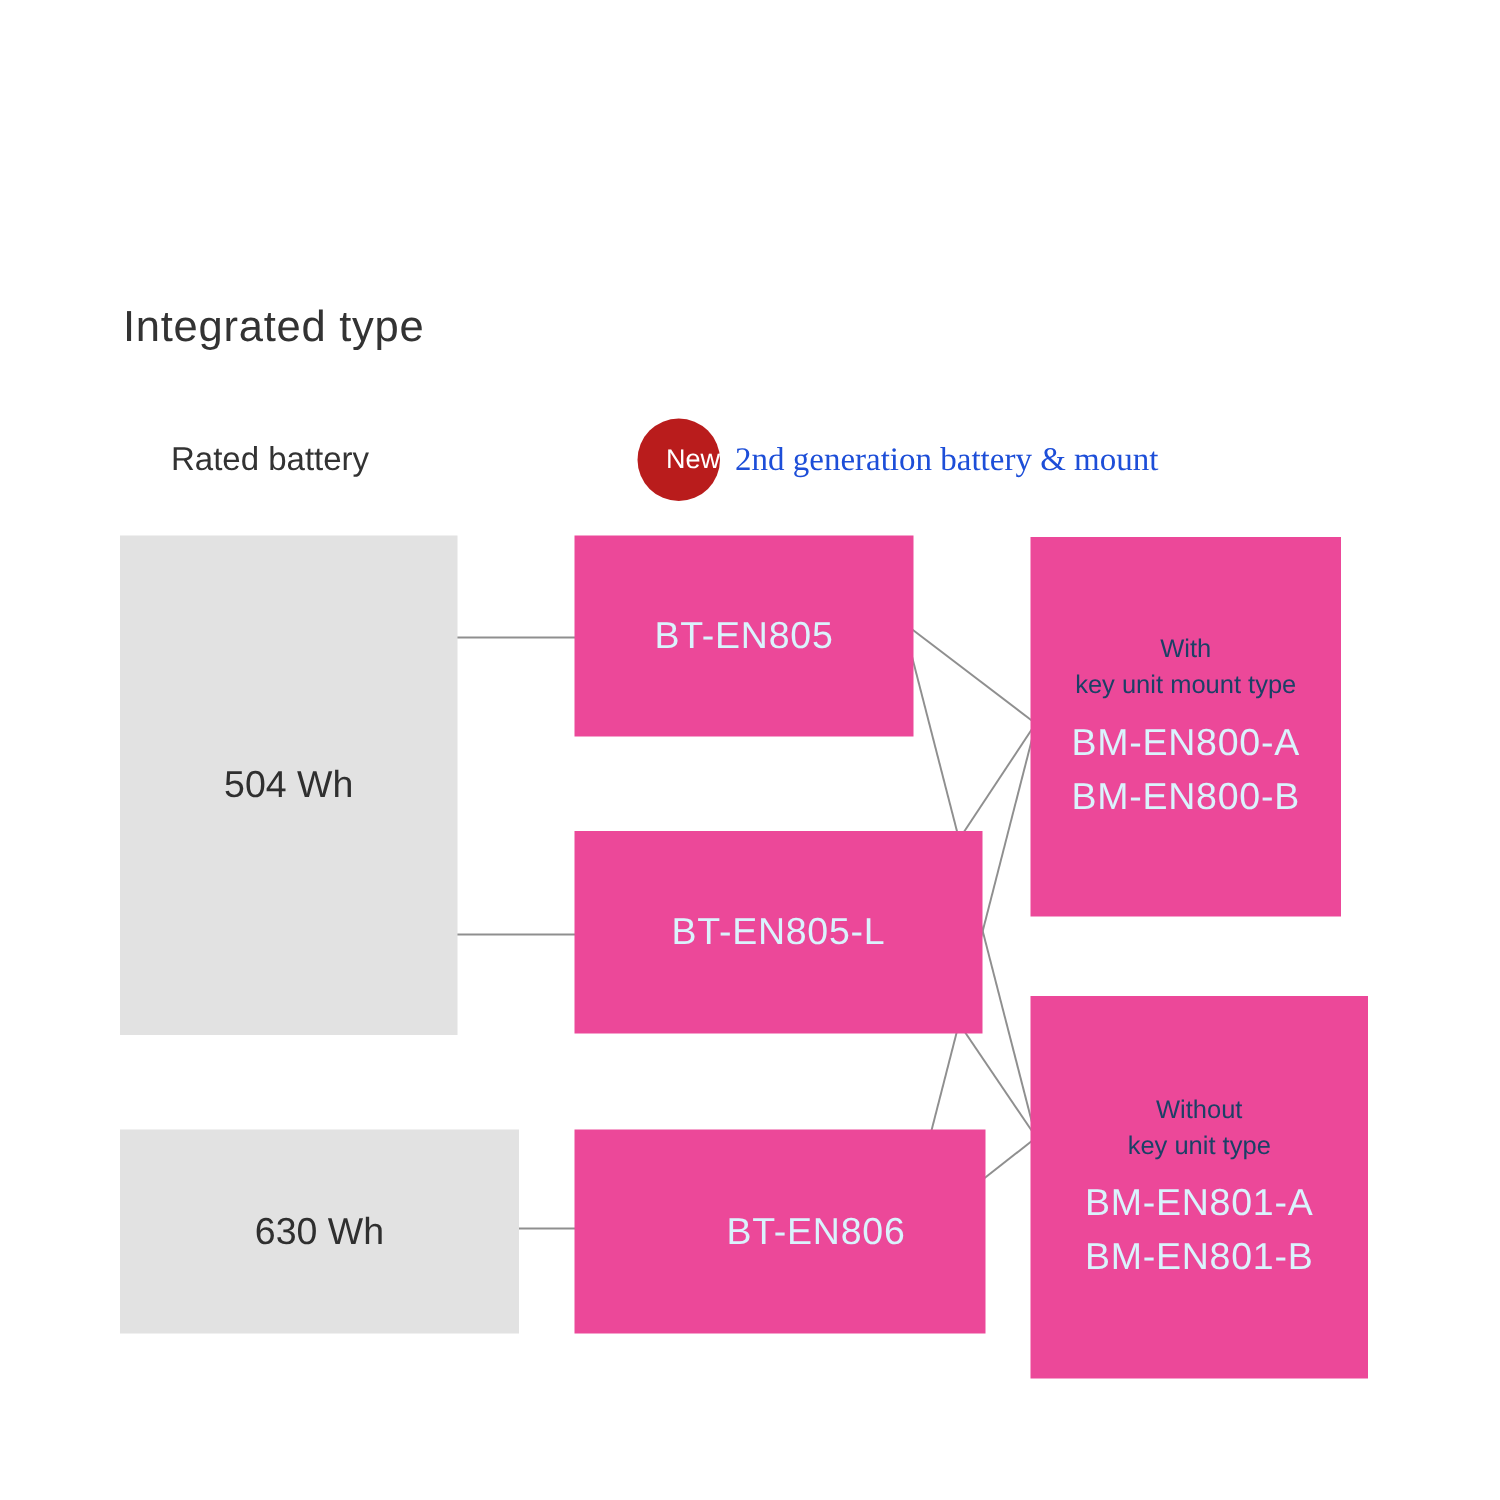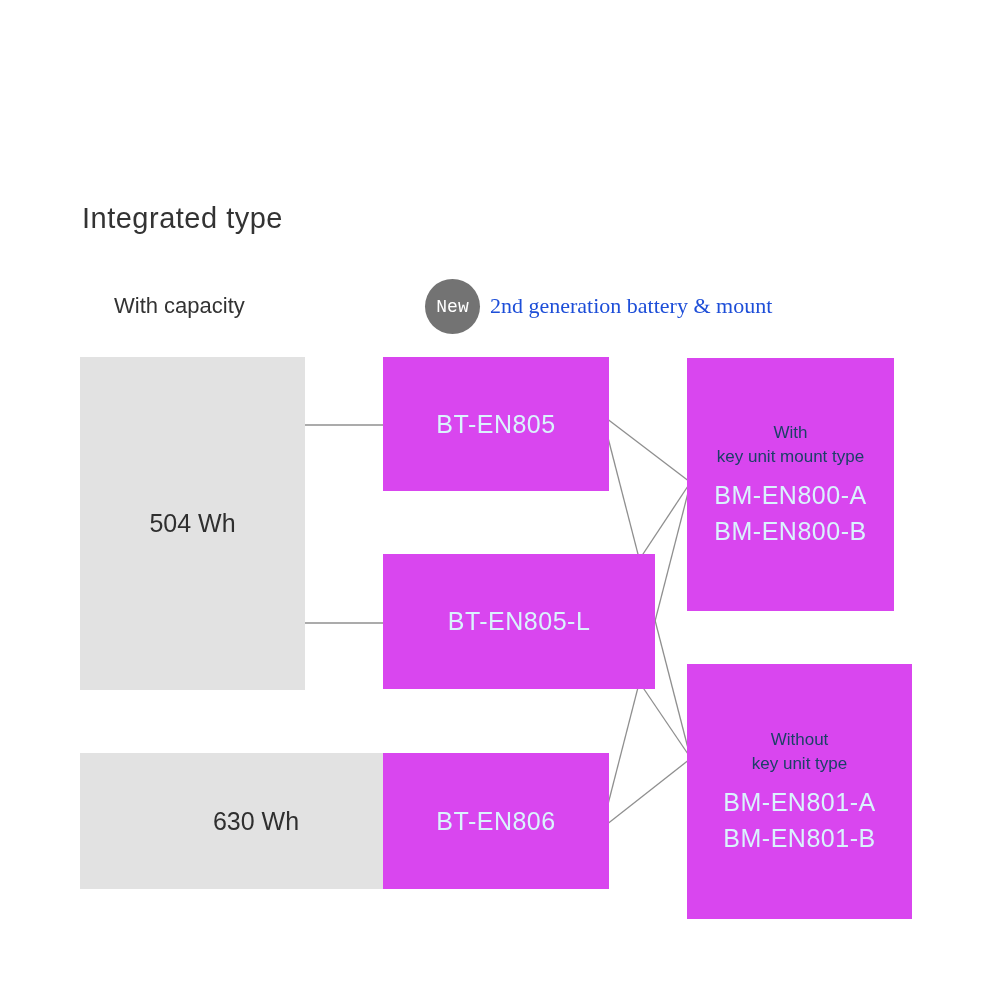--- a/index.html
+++ b/index.html
@@ -20,52 +20,52 @@
   }
   .col-header-left{
     left:114px;top:257px;
     font-size:22px;
     color:#333333;
   }
   .new-badge{
     left:425px;top:243px;
     width:55px;height:55px;
     border-radius:50%;
-    background:#737373;
-    display:flex;align-items:center;justify-content:center;
-    color:#ffffff;font-size:18px;font-family:Liberation Mono, monospace;
+    background:#b91c1c;
+    display:flex;align-items:center;justify-content:flex-end;
+    color:#ffffff;font-size:18px;
   }
   .col-header-right{
     left:490px;top:257px;
     font-size:22px;
     color:#1d4ed8;
     font-family:Liberation Serif, serif;
   }
   .lines-svg{left:0;top:0;z-index:1;}
   .box{
     z-index:2;
     display:flex;flex-direction:column;
     align-items:center;justify-content:center;
     text-align:center;
   }
   .gray-box{background:#e2e2e2;color:#2f2f2f;font-size:25px;text-align:center;}
-  .blue-box{background:#d946ef;}
+  .blue-box{background:#ec4899;}
   .battery-label{color:#daf3fd;font-size:25px;letter-spacing:0.5px;}
   .mount-desc{
     color:#1b4066;font-size:17px;line-height:24px;
     margin:0 0 8px 0;
   }
   .mount-model{
     color:#daf3fd;font-size:25px;line-height:36px;letter-spacing:0.5px;
   }
   .cap-504{left:80px;top:321px;width:225px;height:333px;}
-  .cap-630{left:80px;top:717px;width:266px;height:136px;padding-left:43px;}
+  .cap-630{left:80px;top:717px;width:266px;height:136px;}
   .bat-805{left:383px;top:321px;width:226px;height:134px;}
   .bat-805l{left:383px;top:518px;width:272px;height:135px;}
-  .bat-806{left:383px;top:717px;width:226px;height:136px;}
+  .bat-806{left:383px;top:717px;width:226px;height:136px;padding-left:48px;}
   .mnt-with{left:687px;top:322px;width:207px;height:253px;}
   .mnt-without{left:687px;top:628px;width:225px;height:255px;}
 </style>
 </head>
 <body>
 
 <div class="canvas">
 
   <svg class="abs lines-svg" width="1000" height="1000" viewBox="0 0 1000 1000">
     <g stroke="#8f8f8f" stroke-width="1.3" fill="none">
@@ -75,21 +75,21 @@
       <line x1="606" y1="382" x2="690" y2="446"></line>
       <line x1="606" y1="394" x2="690" y2="720"></line>
       <line x1="606" y1="574" x2="690" y2="447"></line>
       <line x1="606" y1="597" x2="690" y2="721"></line>
       <line x1="606" y1="776" x2="690" y2="449"></line>
       <line x1="606" y1="789" x2="690" y2="723"></line>
     </g>
   </svg>
 
   <div class="abs page-title">Integrated type</div>
-  <div class="abs col-header-left">With capacity</div>
+  <div class="abs col-header-left">Rated battery</div>
   <div class="abs new-badge">
     <span>New</span>
   </div>
   <div class="abs col-header-right">2nd generation battery &amp; mount</div>
 
   <div class="abs box gray-box cap-504">
     <span>504 Wh</span>
   </div>
   <div class="abs box gray-box cap-630">
     <span>630 Wh</span>

